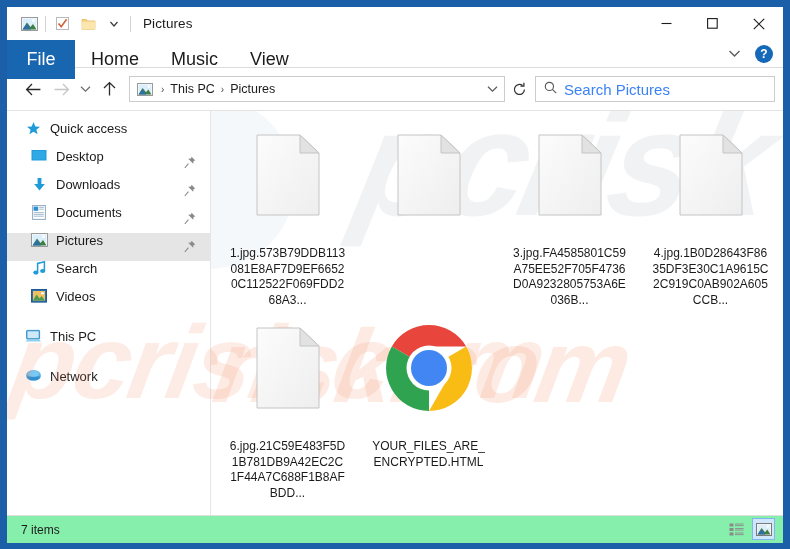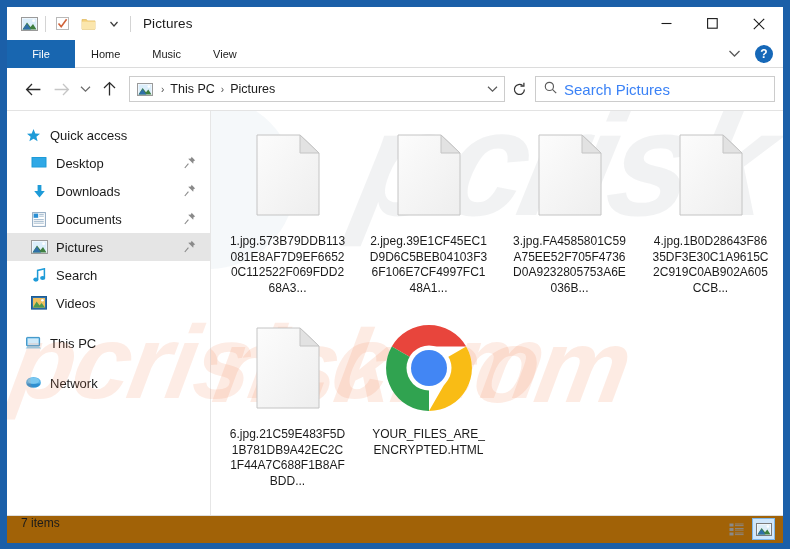--- a/index.html
+++ b/index.html
@@ -57,23 +57,23 @@
   
   .ribbon {
     height: 28px; min-height: 28px;
     background: #ffffff;
     display: flex; align-items: stretch;
     position: relative;
     border-bottom: 1px solid #dcdcdc;
   }
   .tab {
     display: flex; align-items: center; justify-content: center;
-    font-size: 11px; color: #1b1b1b;
+    font-size: 18px; color: #1b1b1b;
     padding: 0 16px;
-    height: 28px;
+    height: 39px;
   }
   .tab.file {
     background: #1866b0; color: #ffffff;
     width: 68px; padding: 0;
   }
   .ribbon-right {
     position: absolute; right: 6px; top: 0; height: 28px;
     display: flex; align-items: center; gap: 8px;
   }
   .chev-collapse { color: #4a4a4a; font-size: 12px; padding: 0 6px; }
@@ -136,21 +136,21 @@
     border-top: 1px solid #e3e3e3;
     position: relative;
   }
   .navpane {
     width: 203px; min-width: 203px;
     background: #ffffff;
     padding-top: 10px;
     position: relative; z-index: 2;
   }
   .navitem {
-    height: 28px; display: flex; align-items: center;
+    height: 28px; display: flex; align-items: flex-start;
     padding-left: 22px; position: relative;
     font-size: 13px; color: #1b1b1b;
   }
   .navitem.root { padding-left: 16px; }
   .navitem.sel { background: #e5e5e5; }
   .navitem .nico {
     width: 20px; margin-right: 7px;
     display: flex; align-items: center; justify-content: center;
   }
   .pin { position: absolute; right: 14px; top: 7px; }
@@ -163,20 +163,21 @@
   }
   .grid {
     position: relative; z-index: 2;
     display: flex; flex-wrap: wrap;
     padding: 6px 0 0 6px;
   }
   .tile {
     width: 141px; height: 193px;
     display: flex; flex-direction: column; align-items: center;
     padding-top: 6px;
+    gap: 12px;
   }
   .tile-ico {
     width: 96px; height: 104px;
     display: flex; align-items: center; justify-content: center;
   }
   .tile-label {
     width: 118px; margin-top: 7px;
     font-size: 12px; line-height: 15.5px; color: #1b1b1b;
     text-align: center; word-break: break-all;
   }
@@ -206,23 +207,23 @@
     position: absolute; top: 192px; left: 6px; z-index: 1;
     font-size: 104px; font-weight: bold; font-style: italic;
     color: rgba(244,128,80,.15);
     letter-spacing: -2px; white-space: nowrap;
     transform: skewX(-10deg); pointer-events: none;
   }
 
   
   .statusbar {
     height: 28px; min-height: 28px;
-    background: #a16207;
+    background: #86efac;
     border-top: 1px solid #dedede;
-    display: flex; 
+    display: flex; align-items: center;
     padding: 0 6px 0 14px;
     position: relative;
   }
   .status-text { font-size: 12px; color: #1b1b1b; }
   .viewbtns {
     position: absolute; right: 8px; top: 2px;
     display: flex; gap: 4px; align-items: center;
   }
   .vbtn {
     width: 23px; height: 22px;
@@ -517,21 +518,20 @@
           <div class="tile-label">1.jpg.573B79DDB113081E8AF7D9EF66520C112522F069FDD268A3...</div>
         </div>
 
         <div class="tile">
           <div class="tile-ico">
             <svg width="64" height="82" viewBox="0 0 64 82">
               <path d="M1 1 H44 L63 19 V81 H1 Z" fill="url(#fg1)" stroke="#c4c4c4"></path>
               <path d="M44 1 V19 H63 Z" fill="#e2e2e2" stroke="#c4c4c4"></path>
             </svg>
           </div>
-          <div class="tile-label">2.jpeg.39E1CF45EC1D9D6C5BEB04103F36F106E7CF4997FC148A1...</div>
         </div>
 
         <div class="tile">
           <div class="tile-ico">
             <svg width="64" height="82" viewBox="0 0 64 82">
               <path d="M1 1 H44 L63 19 V81 H1 Z" fill="url(#fg1)" stroke="#c4c4c4"></path>
               <path d="M44 1 V19 H63 Z" fill="#e2e2e2" stroke="#c4c4c4"></path>
             </svg>
           </div>
           <div class="tile-label">3.jpg.FA4585801C59A75EE52F705F4736D0A9232805753A6E036B...</div>

